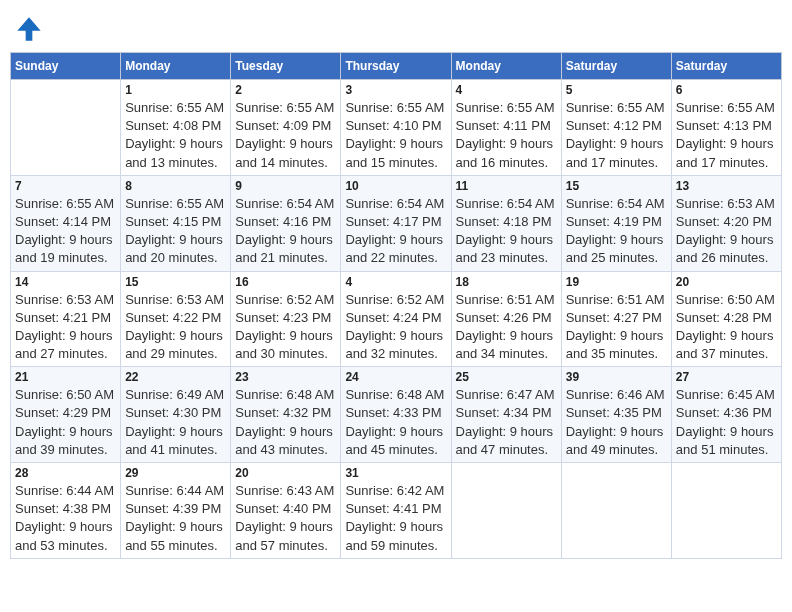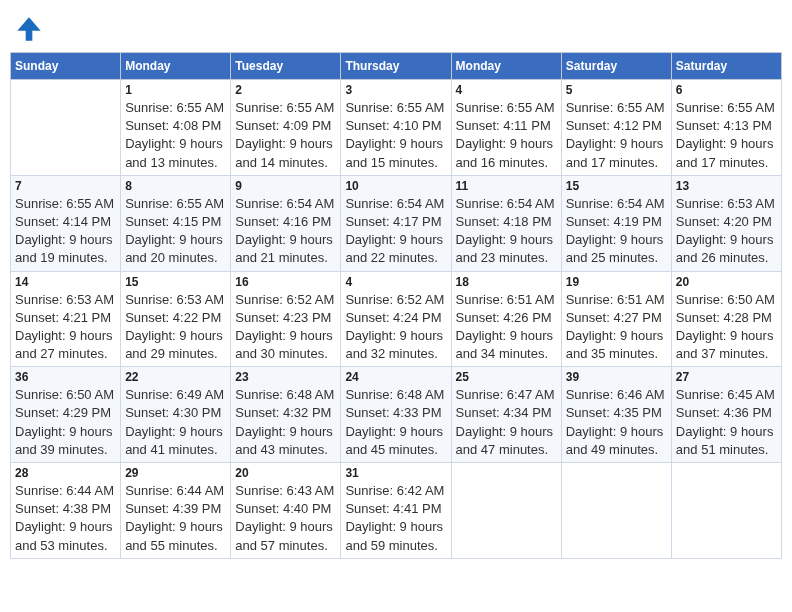--- a/index.html
+++ b/index.html
@@ -207,21 +207,21 @@
           <span class="day-num">19</span>
           <div class="day-info">Sunrise: 6:51 AM<br>Sunset: 4:27 PM<br>Daylight: 9 hours<br>and 35 minutes.</div>
         </td>
         <td>
           <span class="day-num">20</span>
           <div class="day-info">Sunrise: 6:50 AM<br>Sunset: 4:28 PM<br>Daylight: 9 hours<br>and 37 minutes.</div>
         </td>
       </tr>
       <tr>
         <td>
-          <span class="day-num">36</span>
+          <span class="day-num">21</span>
           <div class="day-info">Sunrise: 6:50 AM<br>Sunset: 4:29 PM<br>Daylight: 9 hours<br>and 39 minutes.</div>
         </td>
         <td>
           <span class="day-num">22</span>
           <div class="day-info">Sunrise: 6:49 AM<br>Sunset: 4:30 PM<br>Daylight: 9 hours<br>and 41 minutes.</div>
         </td>
         <td>
           <span class="day-num">23</span>
           <div class="day-info">Sunrise: 6:48 AM<br>Sunset: 4:32 PM<br>Daylight: 9 hours<br>and 43 minutes.</div>
         </td>

